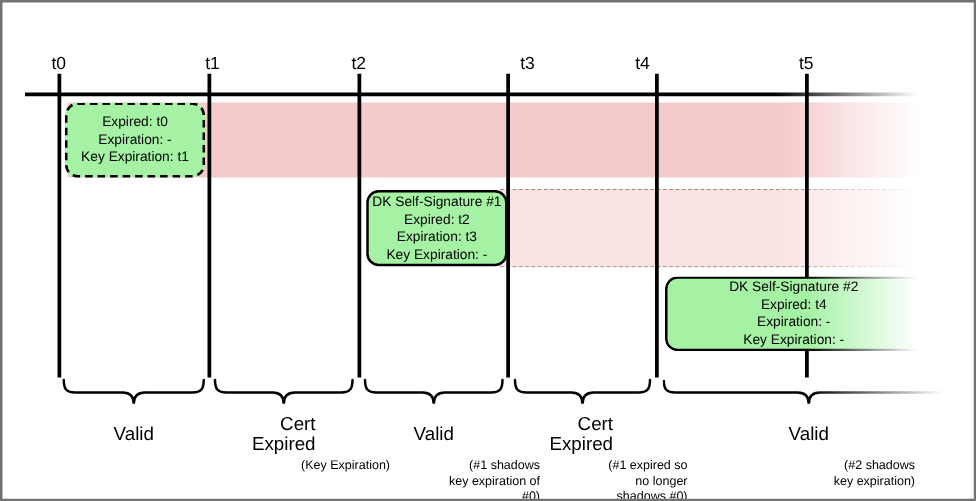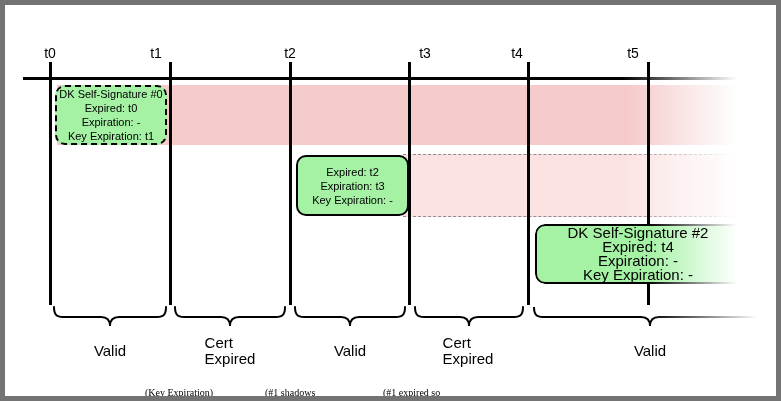--- a/index.html
+++ b/index.html
@@ -1,27 +1,27 @@
 <!DOCTYPE html>
 <html><head>
 <meta charset="utf-8">
 <style>
   html,body { margin:0; padding:0; background:#fff; }
   .stage {
     position:relative; width:781px; height:401px; box-sizing:border-box;
-    background:#ffffff; border:5px solid #737373;
+    background:#ffffff; border:2px solid #737373;
     font-family:"Liberation Sans", sans-serif; color:#000; overflow:hidden;padding-left:36px;
   }
   
   .axis {
     position:absolute; left:18px; top:72px; width:714px; height:3px;
     background:linear-gradient(to right, #000 84%, rgba(0,0,0,0) 100%);
   }
   .tick-label { position:absolute; top:40px; width:40px; text-align:center; font-size:14px; }
-  .tl0{left:25px}.tl1{left:131px}.tl2{left:265px}.tl3{left:400px}.tl4{left:492px}.tl5{left:608px}
+  .tl0{left:25px}.tl1{left:148px}.tl2{left:265px}.tl3{left:400px}.tl4{left:492px}.tl5{left:623px}
   .tick-line { position:absolute; top:57px; width:3px; height:243px; background:#000; }
   .tk0{left:44px}.tk1{left:164px}.tk2{left:284px}.tk3{left:403px}.tk4{left:522px}.tk5{left:642px}
   
   .band-dark {
     position:absolute; left:52px; top:80px; width:680px; height:60px;
     background:linear-gradient(to right, #f5caca 84%, rgba(245,202,202,0) 100%);
   }
   .band-light {
     position:absolute; left:398px; top:149px; width:334px; height:63px; box-sizing:border-box;
     background:#fbe3e3; border-top:1px dashed #9a8888; border-bottom:1px dashed #9a8888;
@@ -42,36 +42,36 @@
   #box2-bg {
     position:absolute; left:0; top:0; right:0; bottom:0; box-sizing:border-box;
     background:#a5f2a5; border:2px solid #000; border-right:none;
     border-radius:10px 0 0 10px;
     -webkit-mask-image:linear-gradient(to right,#000 55%,transparent 98%);
             mask-image:linear-gradient(to right,#000 55%,transparent 98%);
   }
   #box2-text {
     position:absolute; left:0; top:0; right:0; bottom:0;
     display:flex; flex-direction:column; justify-content:center;
-    text-align:center; font-size:15px; line-height:14px;
+    text-align:center; font-size:11px; line-height:14px;
   }
   
   .brace { position:absolute; top:302px; overflow:visible; }
   .brace path { fill:none; stroke:#000; stroke-width:2; stroke-linecap:round; }
   #brace5 {
     -webkit-mask-image:linear-gradient(to right,#000 50%,transparent 96%);
             mask-image:linear-gradient(to right,#000 50%,transparent 96%);
   }
   
-  .period { position:absolute; top:329px; width:170px; text-align:left; }
+  .period { position:absolute; top:329px; width:170px; text-align:right; }
   .p-label {
     font-size:15px; line-height:16px; min-height:33px; white-space:pre-line;
     display:flex; align-items:center; justify-content:center;
   }
-  .p-note { font-size:10px; line-height:12.5px; white-space:pre-line; margin-top:20px;font-family:Liberation Serif, serif; }
+  .p-note { font-size:10px; line-height:12.5px; white-space:pre-line; margin-top:3px; }
   .pg0{left:20px}.pg1{left:140px}.pg2{left:260px}.pg3{left:378px}.pg4{left:560px}
 </style>
 </head>
 <body>
 
 <div class="stage">
 
   <div class="band-dark"></div>
   <div class="band-light"></div>
 
@@ -85,27 +85,27 @@
   <div class="tick-label tl5">t5</div>
 
   <div class="tick-line tk0"></div>
   <div class="tick-line tk1"></div>
   <div class="tick-line tk2"></div>
   <div class="tick-line tk3"></div>
   <div class="tick-line tk4"></div>
   <div class="tick-line tk5"></div>
 
   <div class="sig-box" id="box0">
-    <div class="sig-title">DK Self-Signature #0</div>
     <div class="sig-body">Expired: t0
 Expiration: -
 Key Expiration: t1</div>
   </div>
 
   <div class="sig-box" id="box1">
+    <div class="sig-title">DK Self-Signature #1</div>
     <div class="sig-body">Expired: t2
 Expiration: t3
 Key Expiration: -</div>
   </div>
 
   <div id="box2">
     <div id="box2-bg"></div>
     <div id="box2-text">
       <div class="sig-title">DK Self-Signature #2</div>
       <div class="sig-body">Expired: t4
@@ -147,15 +147,17 @@
   </div>
   <div class="period pg3">
     <div class="p-label">Cert
 Expired</div>
     <div class="p-note">(#1 expired so
 no longer
 shadows #0)</div>
   </div>
   <div class="period pg4">
     <div class="p-label">Valid</div>
+    <div class="p-note">(#2 shadows
+key expiration)</div>
   </div>
 
 </div>
 
 </body></html>

